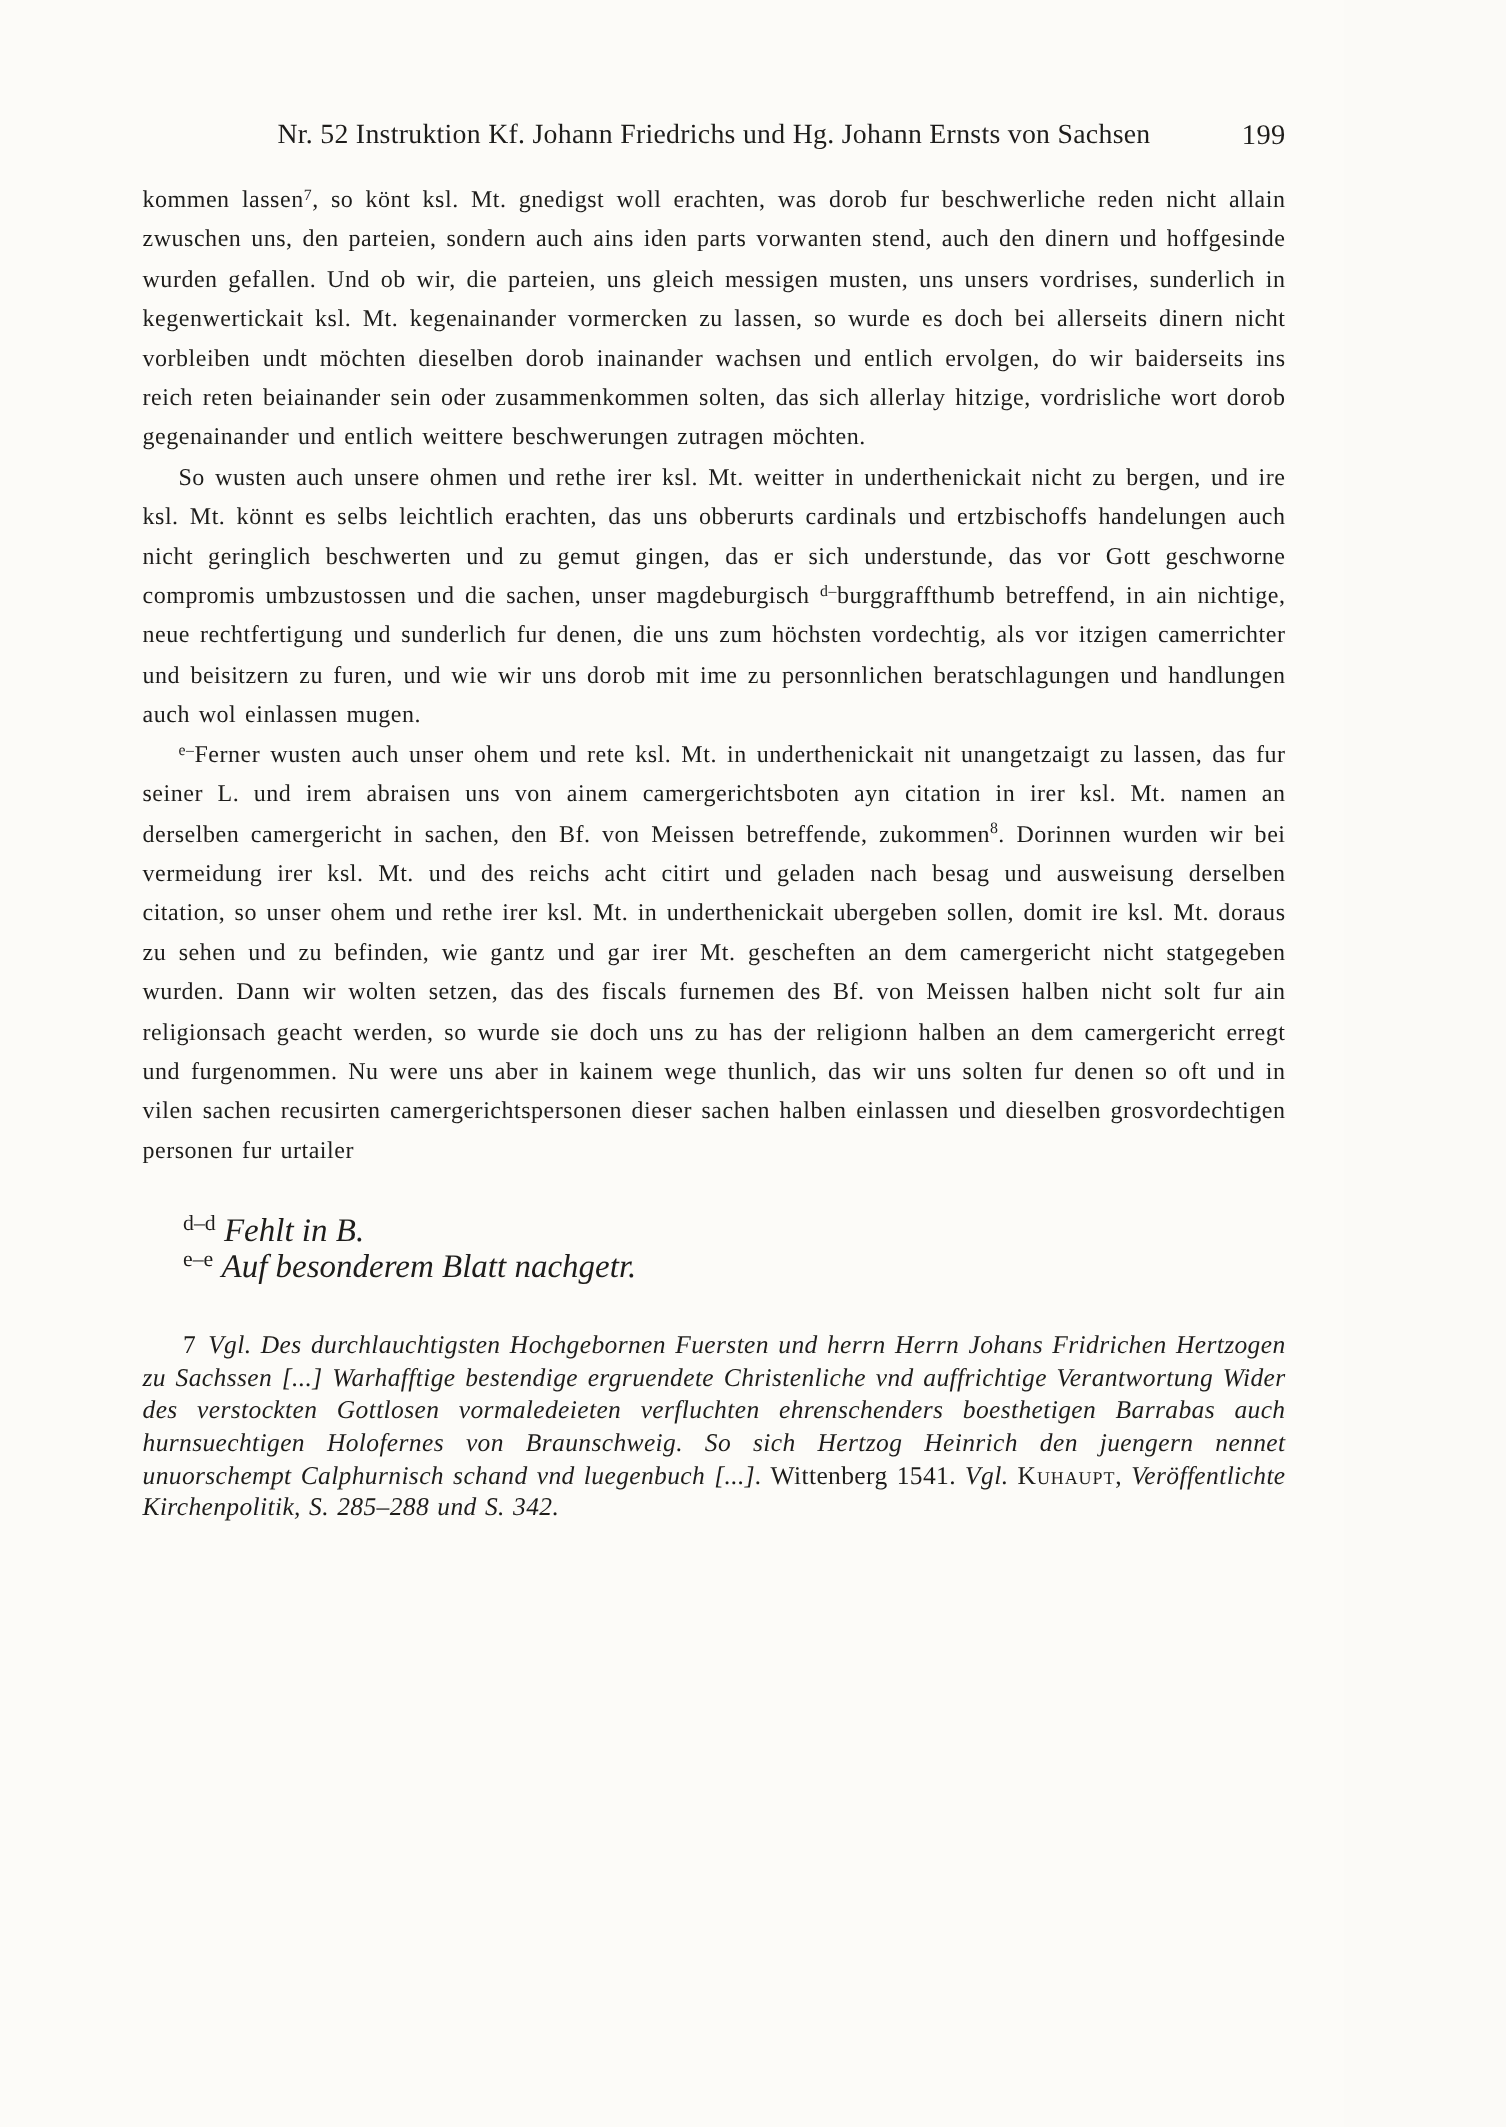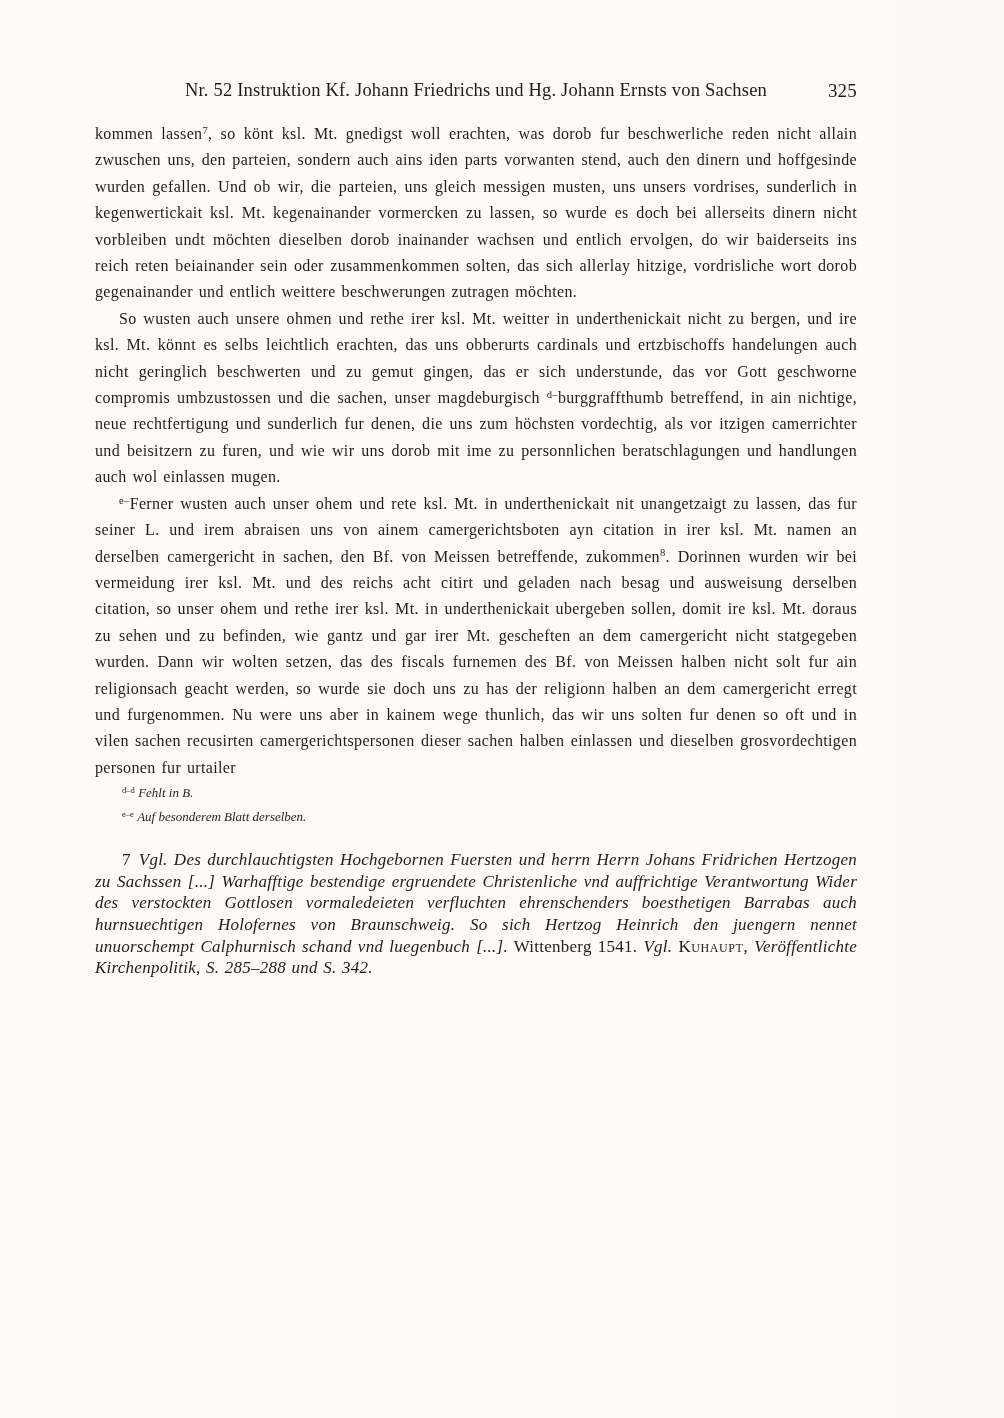--- a/index.html
+++ b/index.html
@@ -53,28 +53,29 @@
     line-height: 26.4px;
     text-align: justify;
     letter-spacing: 0.35px;
     word-spacing: 1.5px;
   }
   .para { text-indent: 24px; }
   .para.no-indent { text-indent: 0; }
 
   
   .apparatus {
-    font-size: 13px;
+    margin-top: 27px;
+    font-size: 22px;
     line-height: 24px;
   }
   .app-line { padding-left: 27px; }
 
   
   .footnotes {
-    margin-top: 20px;
+    margin-top: 30px;
     font-size: 17px;
     line-height: 21.6px;
     text-align: justify;
     letter-spacing: 0.25px;
     word-spacing: 1px;
   }
   .footnote { text-indent: 27px; }
   .fn-num { margin-right: 8px; }
 
   
@@ -89,37 +90,37 @@
   .seg-n { }
 </style>
 </head>
 <body>
 
 <div class="page">
   <div class="content">
 
     <header class="running-head">
       <span class="head-title">Nr. 52 Instruktion Kf. Johann Friedrichs und Hg. Johann Ernsts von Sachsen</span>
-      <span class="page-number">325</span>
+      <span class="page-number">199</span>
     </header>
 
     <main class="text-block">
       <p class="para no-indent"><span class="seg-n">kommen lassen</span><span class="seg-sup">7</span><span class="seg-n">, so könt ksl. Mt. gnedigst woll erachten, was dorob fur beschwerliche reden nicht allain zwuschen uns, den parteien, sondern auch ains iden parts vorwanten stend, auch den dinern und hoffgesinde wurden gefallen. Und ob wir, die parteien, uns gleich messigen musten, uns unsers vordrises, sunderlich in kegenwertickait ksl. Mt. kegenainander vormercken zu lassen, so wurde es doch bei allerseits dinern nicht vorbleiben undt möchten dieselben dorob inainander wachsen und entlich ervolgen, do wir baiderseits ins reich reten beiainander sein oder zusammenkommen solten, das sich allerlay hitzige, vordrisliche wort dorob gegenainander und entlich weittere beschwerungen zutragen möchten.</span></p>
       <p class="para"><span class="seg-n">So wusten auch unsere ohmen und rethe irer ksl. Mt. weitter in underthenickait nicht zu bergen, und ire ksl. Mt. könnt es selbs leichtlich erachten, das uns obberurts cardinals und ertzbischoffs handelungen auch nicht geringlich beschwerten und zu gemut gingen, das er sich understunde, das vor Gott geschworne compromis umbzustossen und die sachen, unser magdeburgisch </span><span class="seg-sup">d–</span><span class="seg-n">burggraffthumb betreffend, in ain nichtige, neue rechtfertigung und sunderlich fur denen, die uns zum höchsten vordechtig, als vor itzigen camerrichter und beisitzern zu furen, und wie wir uns dorob mit ime zu personnlichen beratschlagungen und handlungen auch wol einlassen mugen.</span></p>
       <p class="para"><span class="seg-sup">e–</span><span class="seg-n">Ferner wusten auch unser ohem und rete ksl. Mt. in underthenickait nit unangetzaigt zu lassen, das fur seiner L. und irem abraisen uns von ainem camergerichtsboten ayn citation in irer ksl. Mt. namen an derselben camergericht in sachen, den Bf. von Meissen betreffende, zukommen</span><span class="seg-sup">8</span><span class="seg-n">. Dorinnen wurden wir bei vermeidung irer ksl. Mt. und des reichs acht citirt und geladen nach besag und ausweisung derselben citation, so unser ohem und rethe irer ksl. Mt. in underthenickait ubergeben sollen, domit ire ksl. Mt. doraus zu sehen und zu befinden, wie gantz und gar irer Mt. gescheften an dem camergericht nicht statgegeben wurden. Dann wir wolten setzen, das des fiscals furnemen des Bf. von Meissen halben nicht solt fur ain religionsach geacht werden, so wurde sie doch uns zu has der religionn halben an dem camergericht erregt und furgenommen. Nu were uns aber in kainem wege thunlich, das wir uns solten fur denen so oft und in vilen sachen recusirten camergerichtspersonen dieser sachen halben einlassen und dieselben grosvordechtigen personen fur urtailer</span></p>
     </main>
 
     <section class="apparatus">
       <p class="app-line">
         <span class="sup">d–d</span>
         <span class="italic">Fehlt in B.</span>
       </p>
       <p class="app-line">
         <span class="sup">e–e</span>
-        <span class="italic">Auf besonderem Blatt derselben.</span>
+        <span class="italic">Auf besonderem Blatt nachgetr.</span>
       </p>
     </section>
 
     <section class="footnotes">
       <p class="footnote">
         <span class="fn-num">7</span><span><span class="seg-i">Vgl.</span><span class="seg-n"> </span><span class="seg-i">Des durchlauchtigsten Hochgebornen Fuersten und herrn Herrn Johans Fridrichen Hertzogen zu Sachssen [...] Warhafftige bestendige ergruendete Christenliche vnd auffrichtige Verantwortung Wider des verstockten Gottlosen vormaledeieten verfluchten ehrenschenders boesthetigen Barrabas auch hurnsuechtigen Holofernes von Braunschweig. So sich Hertzog Heinrich den juengern nennet unuorschempt Calphurnisch schand vnd luegenbuch [...].</span><span class="seg-n"> Wittenberg 1541. </span><span class="seg-i">Vgl.</span><span class="seg-n"> </span><span class="seg-sc">Kuhaupt</span><span class="seg-n">, </span><span class="seg-i">Veröffentlichte Kirchenpolitik, S. 285–288 und S. 342.</span></span>
       </p>
     </section>
 
   </div>

